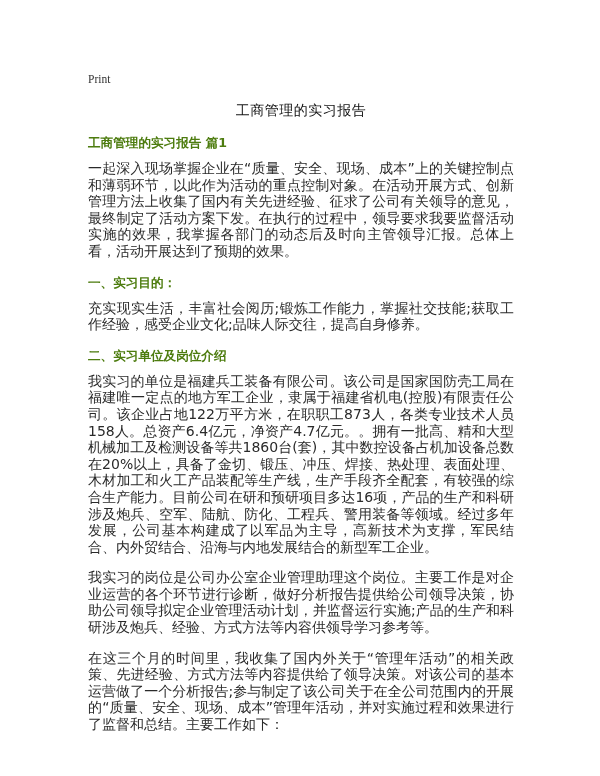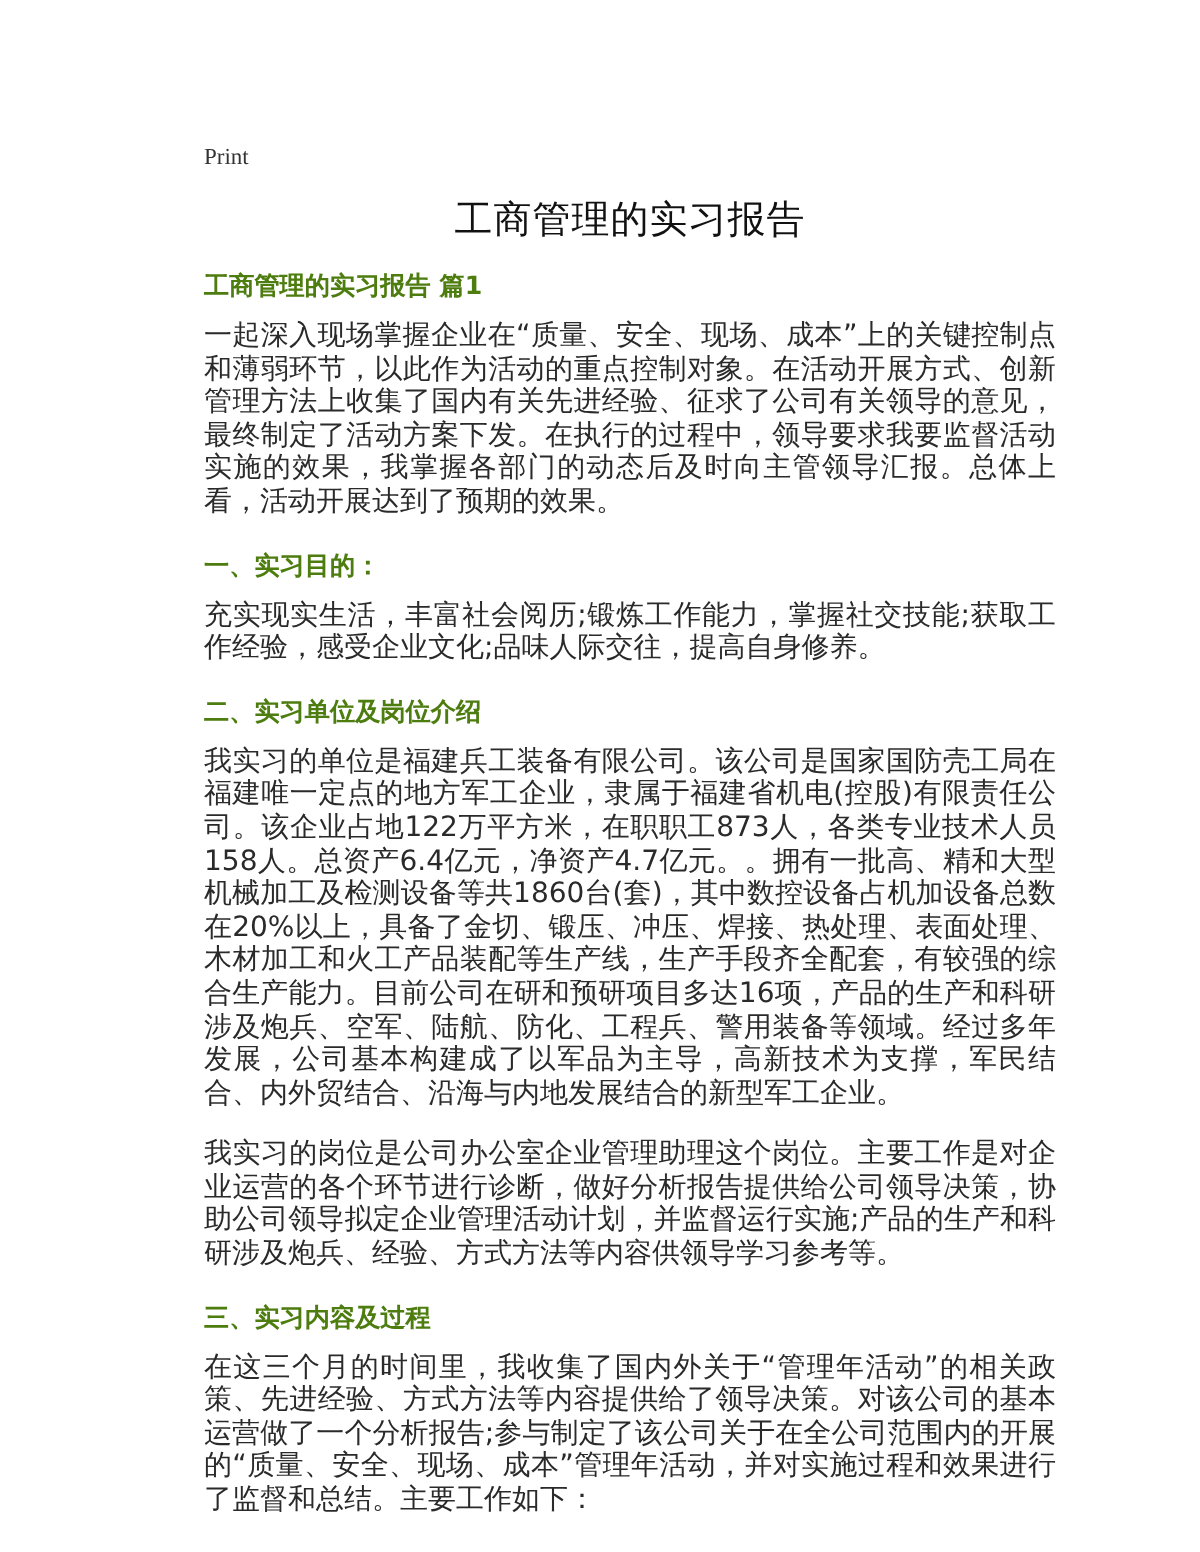--- a/index.html
+++ b/index.html
@@ -13,33 +13,32 @@
       overflow: hidden;
       position: relative;
       font-family: "DejaVu Sans", sans-serif;
       color: #222222;
     }
     .page {
       position: absolute;
       left: 88px;
       top: 70px;
       width: 426px;
-      margin-left: 14px;
     }
     .print-link {
       font-family: "Liberation Serif", "DejaVu Serif", serif;
       font-size: 11.5px;
       color: #333333;
       height: 18px;
       line-height: 18px;
       cursor: pointer;
     }
     .doc-title {
       text-align: center;
-      font-size: 19px;
+      font-size: 14px;
       line-height: 28px;
       margin: 8px 0 0 0;
       font-weight: normal;
       color: #111111;
       letter-spacing: 0.5px;
     }
     .doc-subtitle {
       font-size: 12.6px;
       line-height: 18px;
       margin-top: 8px;
@@ -76,15 +75,14 @@
 
   <p class="para after-heading">一起深入现场掌握企业在“质量、安全、现场、成本”上的关键控制点和薄弱环节，以此作为活动的重点控制对象。在活动开展方式、创新管理方法上收集了国内有关先进经验、征求了公司有关领导的意见，最终制定了活动方案下发。在执行的过程中，领导要求我要监督活动实施的效果，我掌握各部门的动态后及时向主管领导汇报。总体上看，活动开展达到了预期的效果。</p>
 
   <div class="section-heading gap-small">一、实习目的：</div>
   <p class="para">充实现实生活，丰富社会阅历;锻炼工作能力，掌握社交技能;获取工作经验，感受企业文化;品味人际交往，提高自身修养。</p>
 
   <div class="section-heading gap-small">二、实习单位及岗位介绍</div>
   <p class="para">我实习的单位是福建兵工装备有限公司。该公司是国家国防壳工局在福建唯一定点的地方军工企业，隶属于福建省机电(控股)有限责任公司。该企业占地122万平方米，在职职工873人，各类专业技术人员158人。总资产6.4亿元，净资产4.7亿元。。拥有一批高、精和大型机械加工及检测设备等共1860台(套)，其中数控设备占机加设备总数在20%以上，具备了金切、锻压、冲压、焊接、热处理、表面处理、木材加工和火工产品装配等生产线，生产手段齐全配套，有较强的综合生产能力。目前公司在研和预研项目多达16项，产品的生产和科研涉及炮兵、空军、陆航、防化、工程兵、警用装备等领域。经过多年发展，公司基本构建成了以军品为主导，高新技术为支撑，军民结合、内外贸结合、沿海与内地发展结合的新型军工企业。</p>
   <p class="para">我实习的岗位是公司办公室企业管理助理这个岗位。主要工作是对企业运营的各个环节进行诊断，做好分析报告提供给公司领导决策，协助公司领导拟定企业管理活动计划，并监督运行实施;产品的生产和科研涉及炮兵、经验、方式方法等内容供领导学习参考等。</p>
 
-  <div class="section-heading gap-small">三、实习内容及过程</div>
   <p class="para">在这三个月的时间里，我收集了国内外关于“管理年活动”的相关政策、先进经验、方式方法等内容提供给了领导决策。对该公司的基本运营做了一个分析报告;参与制定了该公司关于在全公司范围内的开展的“质量、安全、现场、成本”管理年活动，并对实施过程和效果进行了监督和总结。主要工作如下：</p>
 </div>
 
 </body></html>

